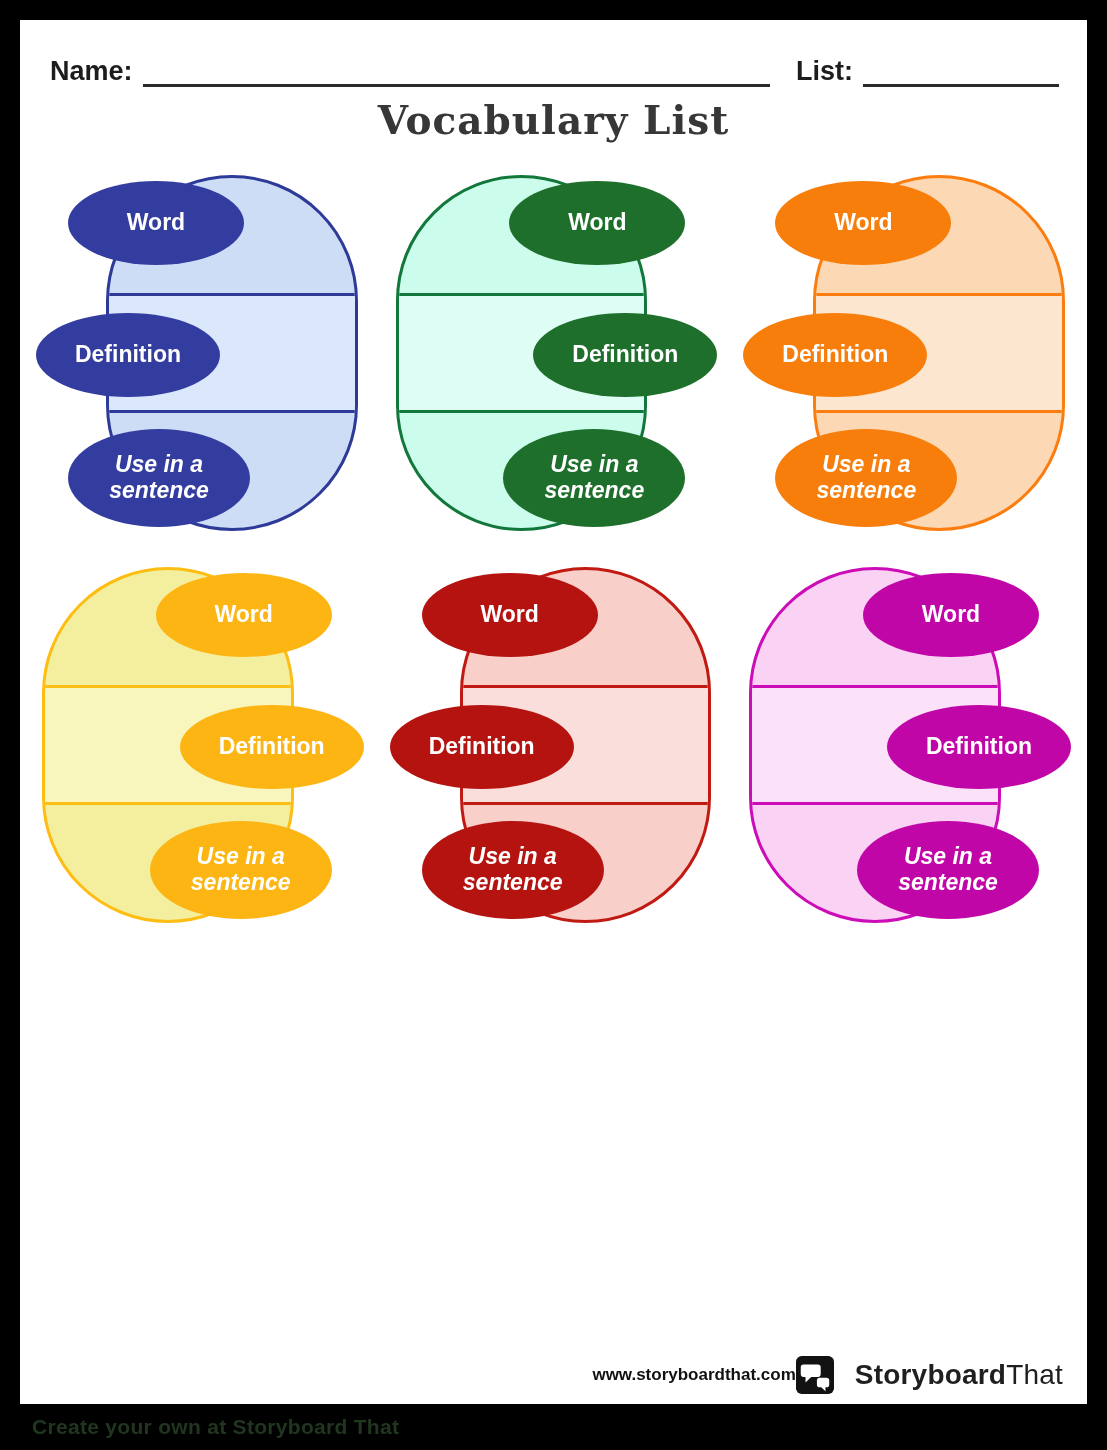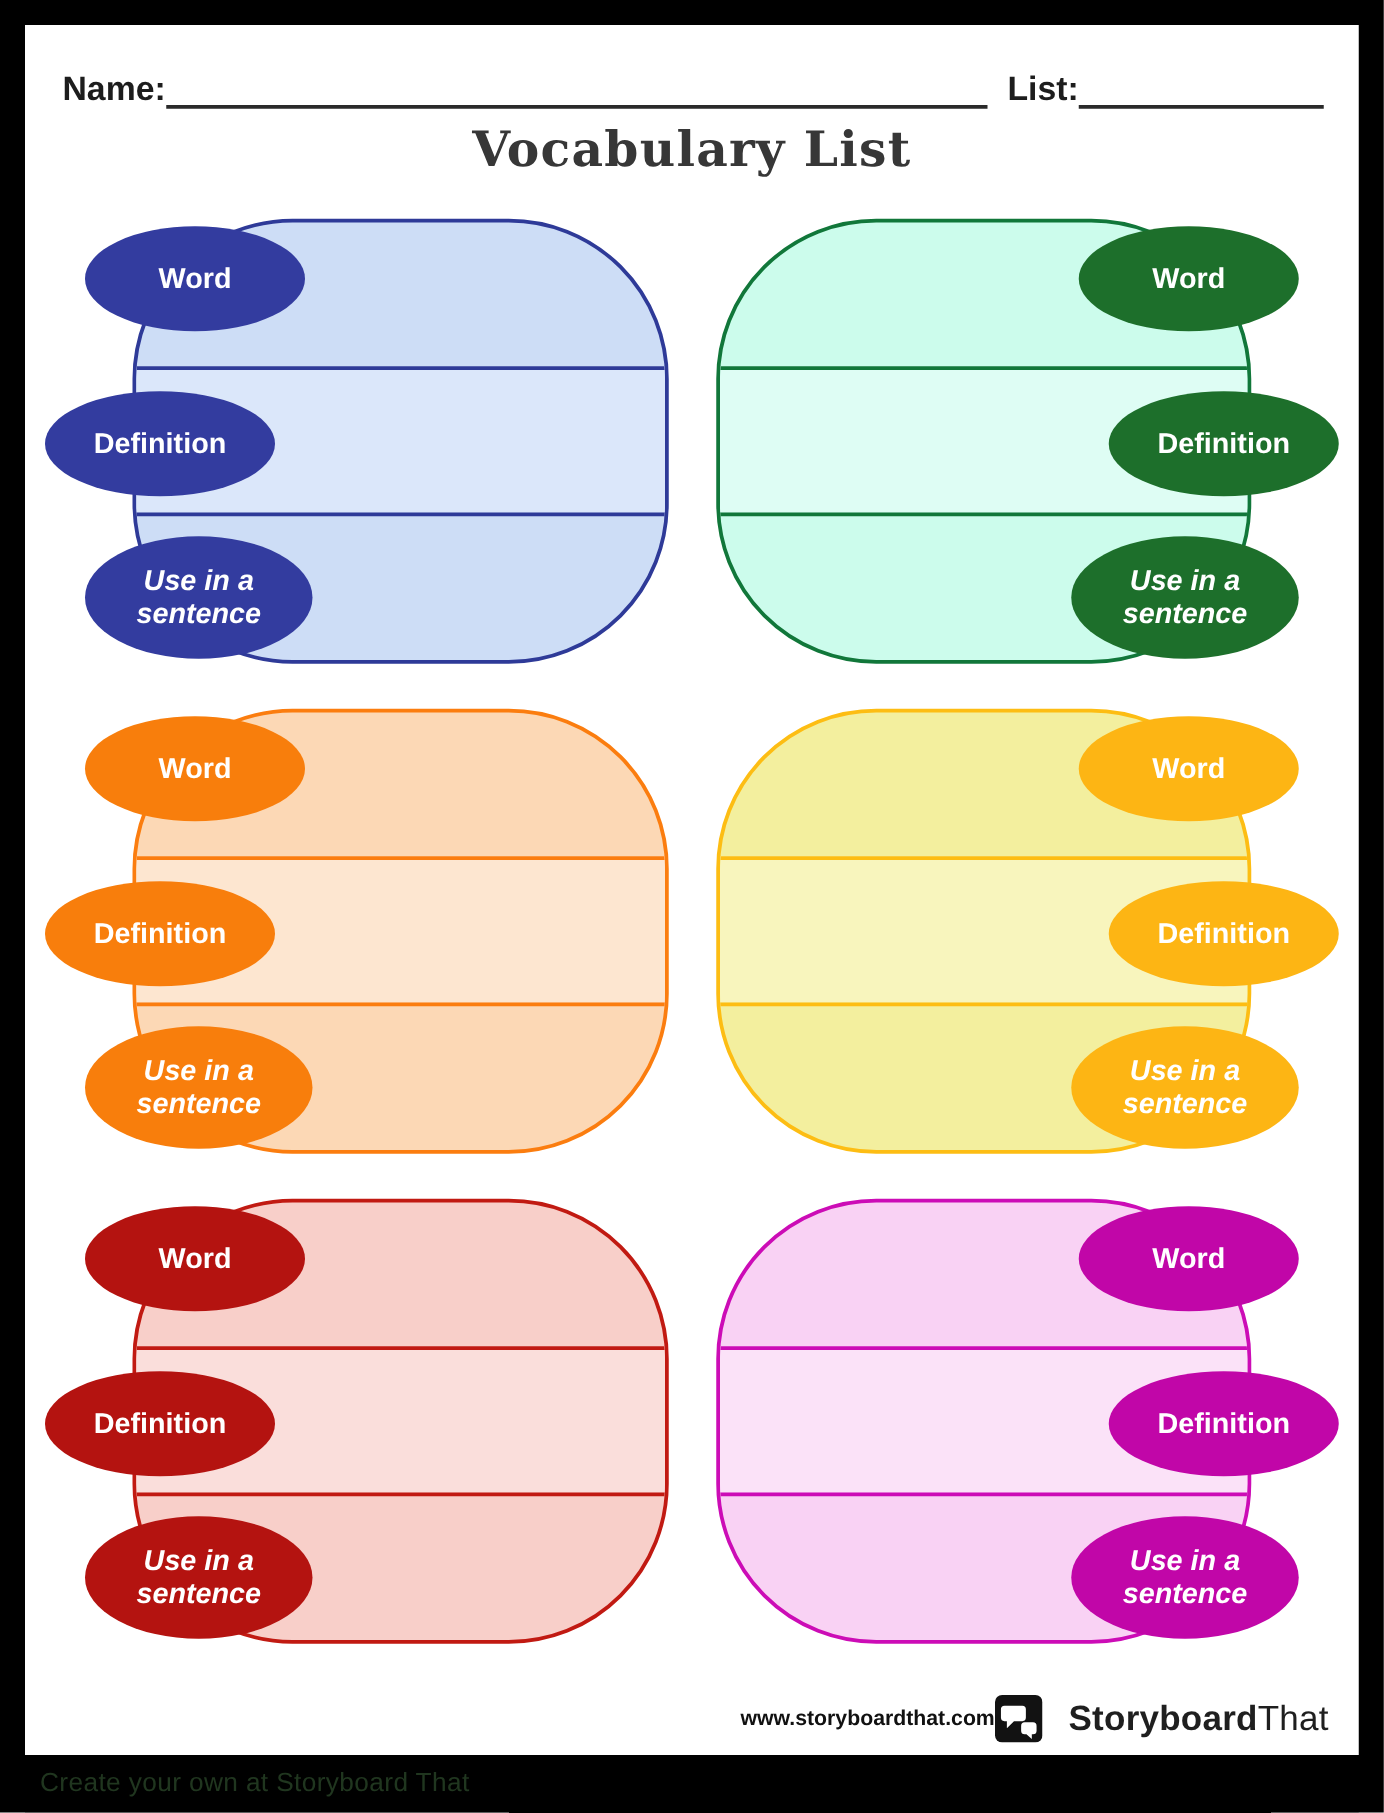--- a/index.html
+++ b/index.html
@@ -8,35 +8,35 @@
     background:#000;
     font-family:"Liberation Sans",sans-serif;
     overflow:hidden;
   }
   .page{
     position:absolute;left:20px;top:20px;width:1067px;height:1384px;
     background:#fff;
   }
   
   .header-row{
-    display:flex;align-items:flex-end;
+    display:flex;align-items:flex-end;gap:10px;
     padding:34px 28px 0 30px;
   }
   .hd-label{font-weight:bold;font-size:27px;color:#1d1d1d;white-space:nowrap;}
   .write-line{border-bottom:3px solid #2a2a2a;height:30px;}
   .name-line{flex:1;margin-right:16px;}
   .date-line{width:196px;}
   h1{
     margin:10px 0 30px;text-align:center;
     font-family:"DejaVu Serif",serif;font-weight:900;
     font-size:39px;color:#373737;letter-spacing:1px;
   }
   
   .grid{
-    display:grid;grid-template-columns:1fr 1fr;
+    display:grid;grid-template-columns:1fr 1fr 1fr;
     grid-template-rows:repeat(3,360px);
     column-gap:26px;row-gap:32px;padding:0 16px;
   }
   .cell{position:relative;}
   .card-shape{
     position:absolute;top:2px;bottom:2px;
     border:3px solid var(--border);border-radius:128px;
     background:var(--fill);overflow:hidden;
     display:flex;flex-direction:column;
   }
@@ -71,21 +71,21 @@
   .brand{display:flex;align-items:center;gap:21px;}
   .brand-text{font-size:28px;color:#1f1f1f;letter-spacing:.2px;}
   .brand-text b{font-weight:700;}
   
   .bottom-bar{
     position:absolute;left:20px;right:20px;bottom:0;height:46px;
     background:#000;display:flex;align-items:center;
     padding-left:12px;
   }
   .bottom-bar span{
-    color:#20361f;font-weight:normal;font-size:21px;letter-spacing:.3px;
+    color:#20361f;font-weight:bold;font-size:21px;letter-spacing:.3px;
   }
 </style>
 </head>
 <body>
 
 <div class="page">
 
   <div class="header-row">
     <span class="hd-label">Name:</span>
     <span class="write-line name-line"></span>

